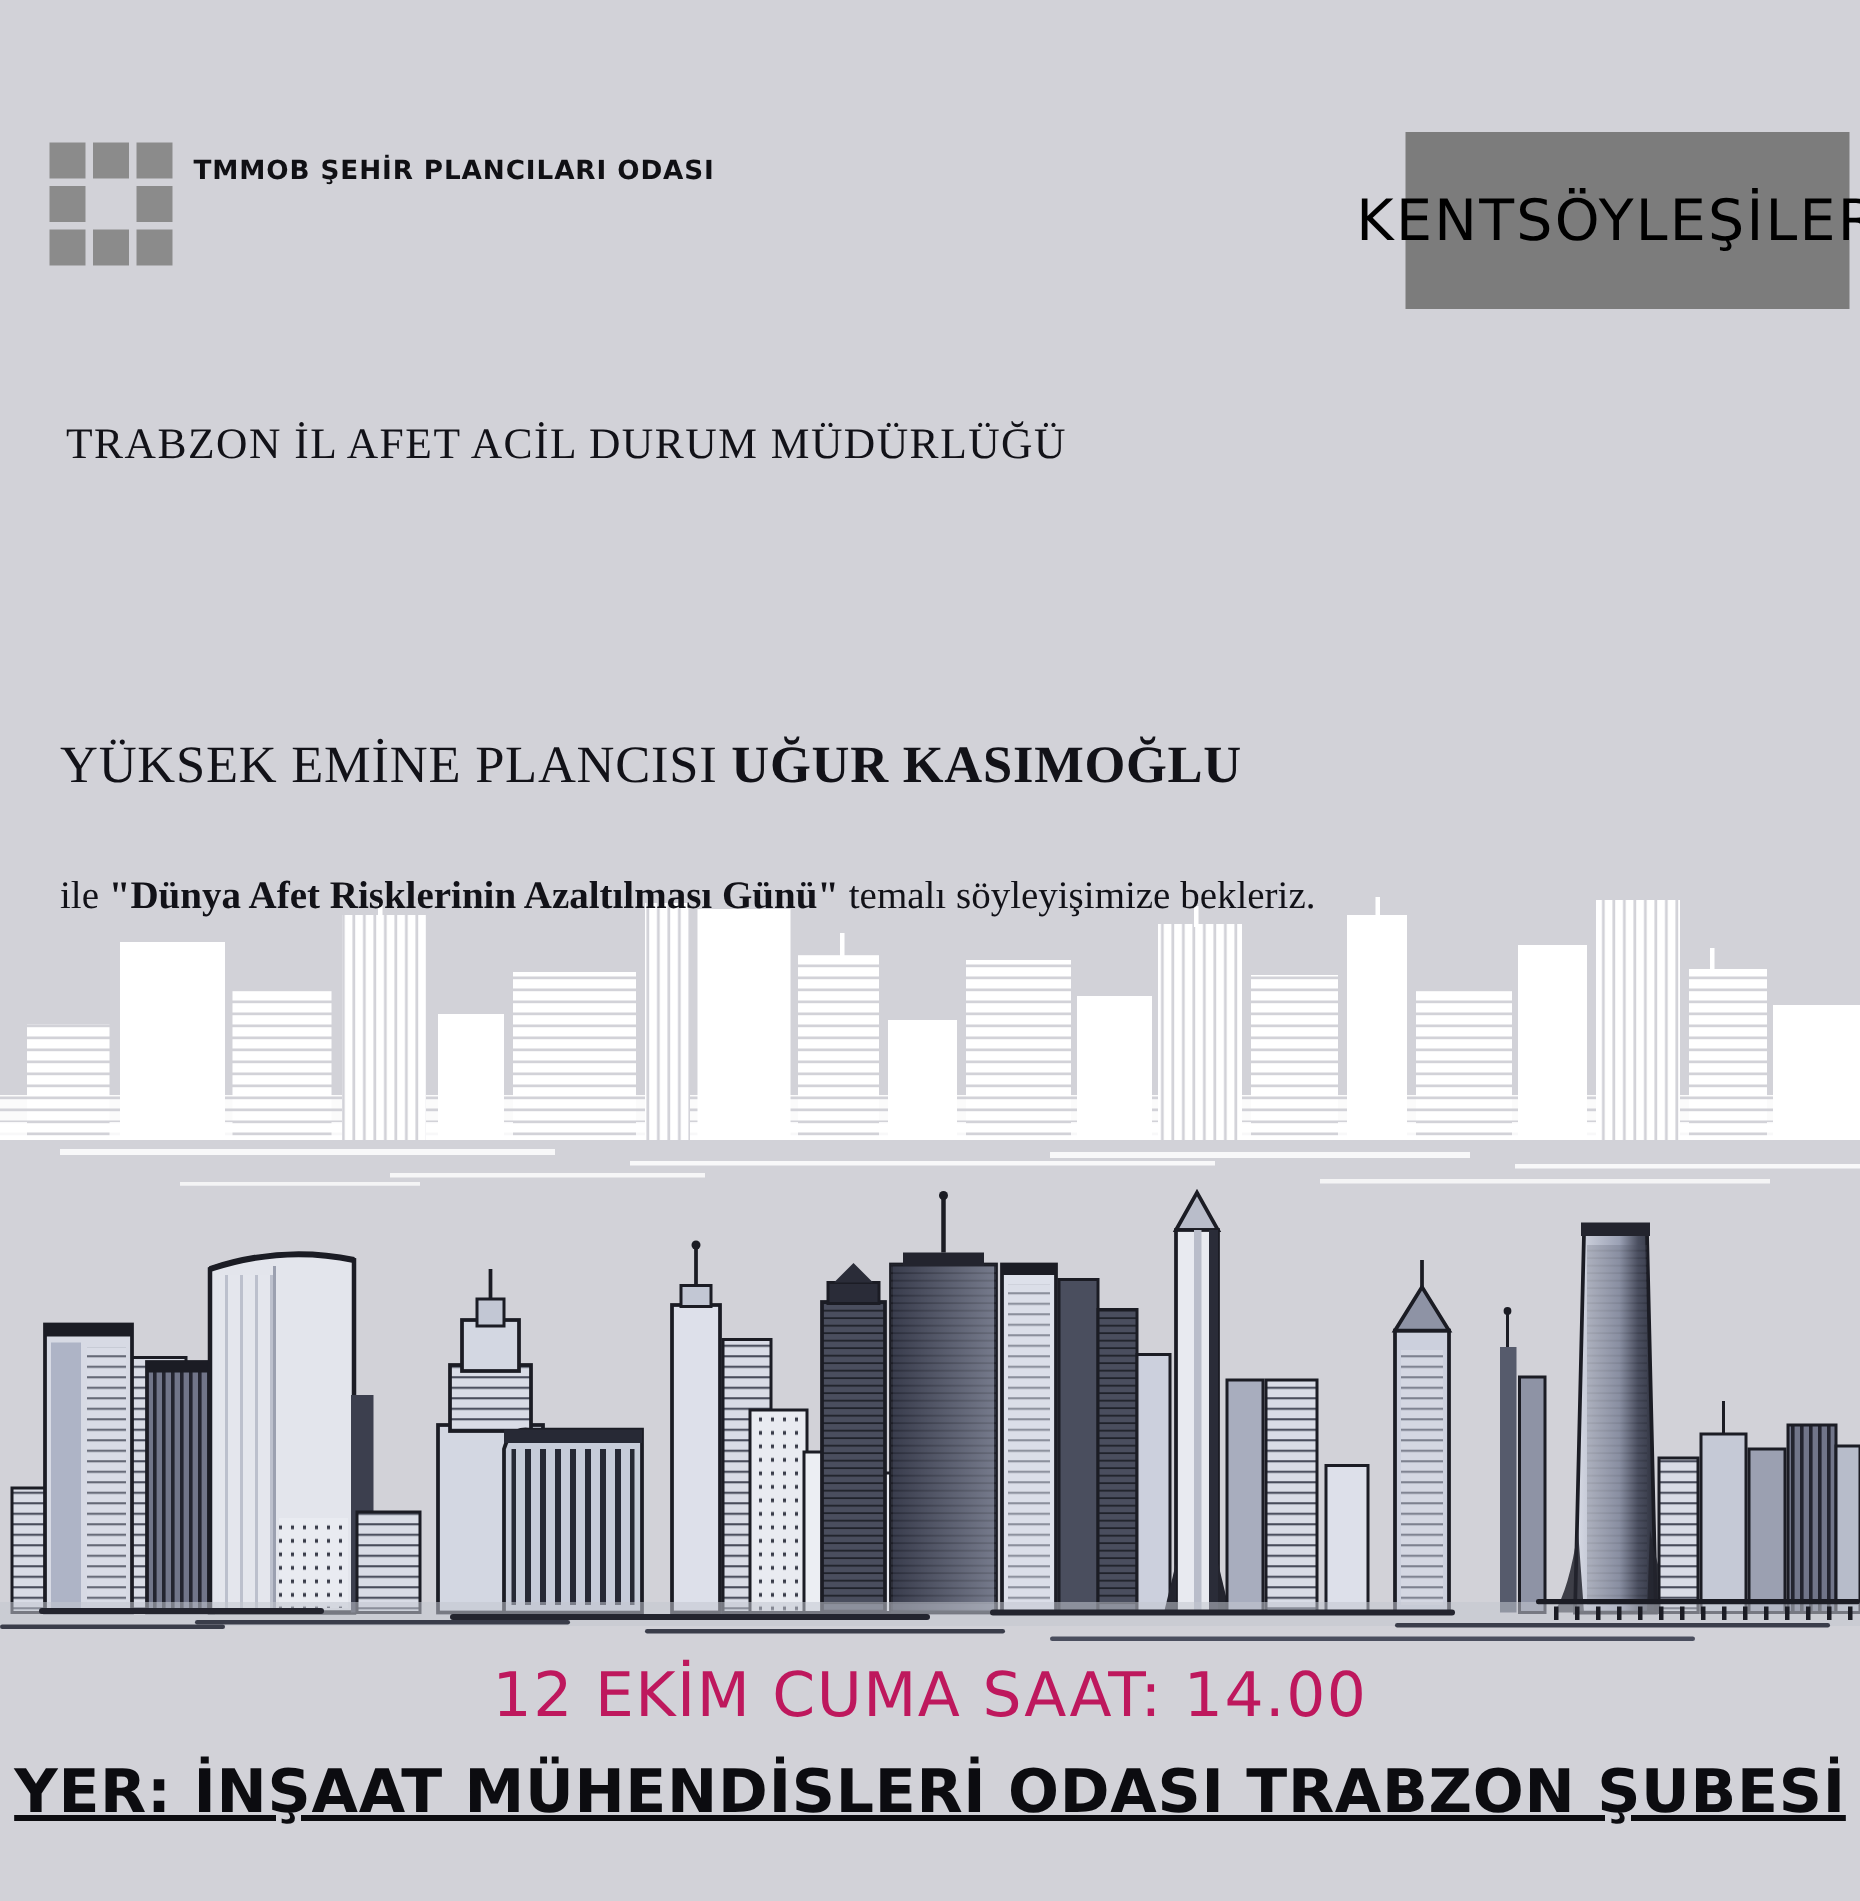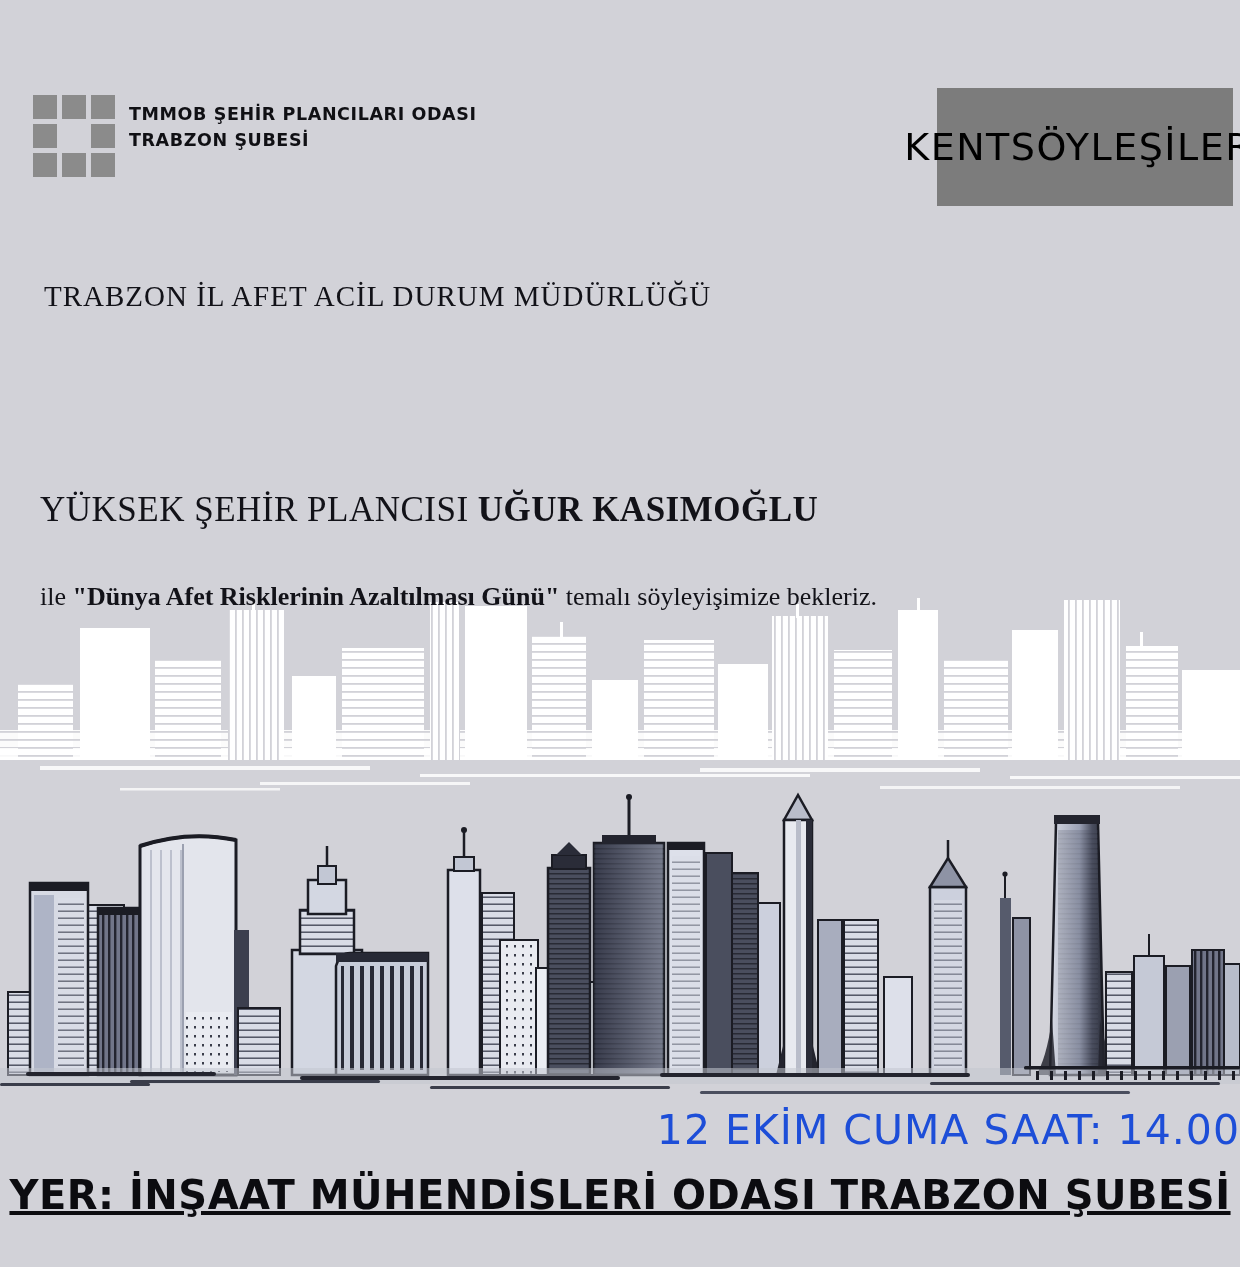--- a/index.html
+++ b/index.html
@@ -36,21 +36,21 @@
   }
   
   .tline { position: absolute; white-space: nowrap; color: #121218; z-index: 3; font-family: Liberation Serif, serif; }
   .t1 { left: 44px; top: 280px; font-size: 29px; letter-spacing: 1px; }
   .t2 { left: 40px; top: 356px; font-size: 35px; letter-spacing: 0.5px; }
   .t3 { left: 40px; top: 403px; font-size: 35px; letter-spacing: 0.5px; }
   .t4 { left: 40px; top: 490px; font-size: 35px; letter-spacing: 0.5px; }
   .t5 { left: 40px; top: 582px; font-size: 26px; }
   .bold { font-weight: bold; }
   
-  .f1 { position: absolute; left: 0; top: 1106px; width: 1240px; text-align: right; font-size: 41px; letter-spacing: 1px; color: #1d4ed8; z-index: 3; }
+  .f1 { position: absolute; left: 0; top: 1106px; width: 1240px; text-align: center; font-size: 41px; letter-spacing: 1px; color: #be185d; z-index: 3; }
   .f2 { position: absolute; left: 0; top: 1172px; width: 1240px; text-align: center; font-size: 40px; font-weight: bold; letter-spacing: 0.5px; color: #0c0c10; z-index: 3; text-decoration: underline; }
   
   .sky-white { position: absolute; left: 0; top: 598px; z-index: 1; }
   .sky-dark  { position: absolute; left: 0; top: 780px; z-index: 2; }
 </style>
 </head>
 <body>
 
 <div class="poster">
 
@@ -61,31 +61,30 @@
         <div class="sq"></div>
       <div class="sq"></div>
         <div class="sq center"></div>
         <div class="sq"></div>
       <div class="sq"></div>
         <div class="sq"></div>
         <div class="sq"></div>
     </div>
     <div class="logo-text">
       <div>TMMOB ŞEHİR PLANCILARI ODASI</div>
-      <div>TRABZON ŞUBESİ</div>
     </div>
   </div>
 
   <div class="badge">
     <div>KENT</div>
     <div>SÖYLEŞİLERİ</div>
   </div>
 
   <div class="tline t1">TRABZON İL AFET ACİL DURUM MÜDÜRLÜĞÜ</div>
-  <div class="tline t4"><span>YÜKSEK ŞEHİR PLANCISI </span><span class="bold">UĞUR KASIMOĞLU</span></div>
+  <div class="tline t4"><span>YÜKSEK EMİNE PLANCISI </span><span class="bold">UĞUR KASIMOĞLU</span></div>
   <div class="tline t5"><span>ile </span><span class="bold">"Dünya Afet Risklerinin Azaltılması Günü"</span><span>  temalı söyleyişimize bekleriz.</span></div>
 
   <svg class="sky-white" width="1240" height="195" viewBox="0 0 1240 195" xmlns="http://www.w3.org/2000/svg">
     <defs>
       <pattern id="wp" width="8" height="8" patternUnits="userSpaceOnUse">
         <rect width="8" height="8" fill="#ffffff"></rect>
           <rect y="5" width="8" height="1.8" fill="#d2d2d8"></rect>
       </pattern>
       <pattern id="wv" width="7" height="7" patternUnits="userSpaceOnUse">
         <rect width="7" height="7" fill="#ffffff"></rect>

